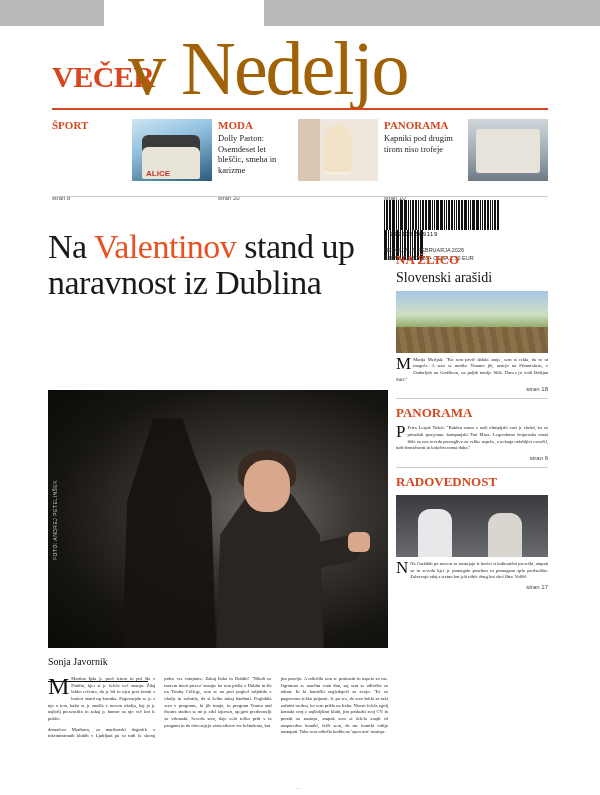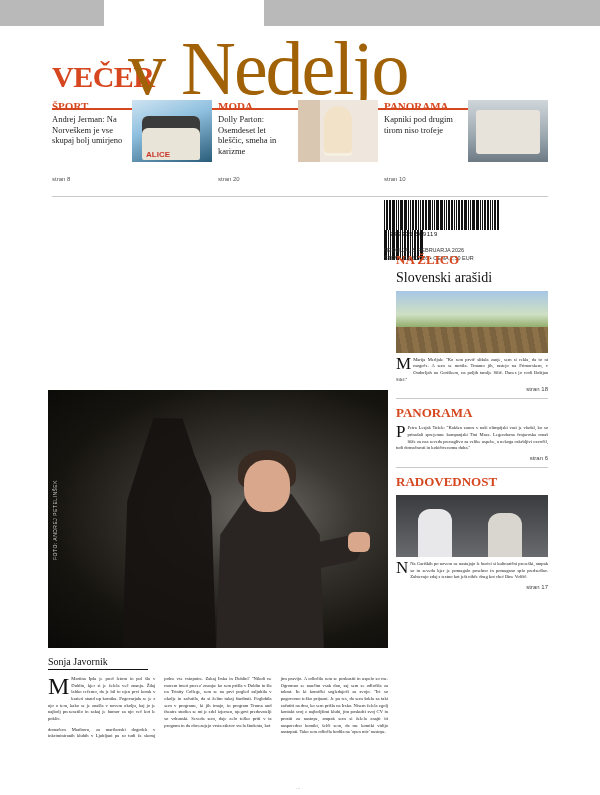--- a/index.html
+++ b/index.html
@@ -49,21 +49,21 @@
     font-family: "Liberation Serif", serif;
     font-size: 76px; color: #a16207; font-weight: normal;
     letter-spacing: -2px; line-height: 1;
   }
   .rule-top {
     position:absolute; left:52px; top:108px; width:496px; height:2px; background:#d6471f;
   }
 
   
   .teasers {
-    position: absolute; top: 100px; left: 52px; width: 496px; height: 82px;
+    position: absolute; top: 119px; left: 52px; width: 496px; height: 82px;
   }
   .teaser {
     position: absolute; top: 0; height: 82px;
   }
   .t1 { left: 0; width: 160px; }
   .t2 { left: 166px; width: 160px; }
   .t3 { left: 332px; width: 164px; }
   .teaser .kicker {
     font-family: "Liberation Serif", serif; font-weight: bold;
     font-size: 11px; color: #d6471f; margin-bottom: 2px;
@@ -183,21 +183,21 @@
     position:absolute; left:52px; top:560px;
     transform: rotate(-90deg); transform-origin: left top;
     font-family:"Liberation Sans", sans-serif; font-size:5px; color:#cfcfcf;
     letter-spacing:0.5px; white-space:nowrap;
   }
 
   
   .byline {
     position:absolute; left:48px; top:656px;
     font-family:"Liberation Serif", serif; font-size:10px; color:#111;
-    border-bottom:1px solid #111; padding-bottom:2px; width:100px;
+    border-bottom:1px solid #111; padding-bottom:14px; width:100px;
   }
   .bodycols {
     position:absolute; left:48px; top:676px; width:340px; height:110px;
     column-count: 3; column-gap: 9px;
     font-family:"Liberation Serif", serif; font-size:4.6px; line-height:1.45;
     color:#222; text-align: justify; overflow:hidden;
   }
   .bodycols p { margin:0 0 4px 0; }
   .dropcap-wrap { position:relative; }
   .dropcap {
@@ -260,21 +260,20 @@
   <div class="masthead">
     <div class="mast-vecer">VEČER</div>
     <div class="mast-main">v Nedeljo</div>
   </div>
   <div class="rule-top"></div>
 
   <div class="teasers">
 
     <div class="teaser t1">
       <div class="kicker">ŠPORT</div>
-      <div class="txt">Andrej Jerman: Na Norveškem je vse skupaj bolj umirjeno</div>
       <div class="thumb thumb-ski"></div>
       <div class="page-ref">stran 8</div>
     </div>
 
     <div class="teaser t3">
       <div class="kicker">PANORAMA</div>
       <div class="txt">Kapniki pod drugim tirom niso trofeje</div>
       <div class="thumb thumb-pan"></div>
       <div class="page-ref">stran 10</div>
     </div>
@@ -291,20 +290,21 @@
 
   <div class="barcode">
     <div class="bars" id="bars"><span style="width:1px"></span><span style="width:2px"></span><span style="width:2px"></span><span style="width:3px"></span><span style="width:1px"></span><span style="width:1px"></span><span style="width:3px"></span><span style="width:3px"></span><span style="width:1px"></span><span style="width:1px"></span><span style="width:2px"></span><span style="width:2px"></span><span style="width:1px"></span><span style="width:1px"></span><span style="width:2px"></span><span style="width:2px"></span><span style="width:3px"></span><span style="width:1px"></span><span style="width:1px"></span><span style="width:3px"></span><span style="width:3px"></span><span style="width:1px"></span><span style="width:1px"></span><span style="width:2px"></span><span style="width:2px"></span><span style="width:1px"></span><span style="width:1px"></span><span style="width:2px"></span><span style="width:2px"></span><span style="width:3px"></span><span style="width:1px"></span><span style="width:1px"></span><span style="width:3px"></span><span style="width:3px"></span><span style="width:1px"></span><span style="width:1px"></span><span style="width:2px"></span><span style="width:2px"></span><span style="width:1px"></span><span style="width:1px"></span><span style="width:2px"></span><span style="width:2px"></span><span style="width:3px"></span><span style="width:1px"></span><span style="width:1px"></span><span style="width:3px"></span><span style="width:3px"></span><span style="width:1px"></span><span style="width:1px"></span><span style="width:2px"></span><span style="width:2px"></span><span style="width:1px"></span><span style="width:1px"></span><span style="width:2px"></span><span style="width:2px"></span><span style="width:3px"></span></div>
     <div class="num">9 772335 569119</div>
   </div>
   <div class="issue-line">
     <div>NEDELJA, 8. FEBRUARJA 2026</div>
     <div>ŠTEVILKA 6/2026 • CENA 2,50 EUR</div>
   </div>
 
+  <h1 class="headline"><span>Na </span><span class="hl-accent">Valentinov</span><span> stand up naravnost iz Dublina</span></h1>
 
 
   <div class="photo">
     <div class="bg-glow"></div>
     <div class="shadowfig"></div>
     <div class="person-body"></div>
     <div class="person-arm"></div>
     <div class="person-hand"></div>
     <div class="person-hair"></div>
     <div class="person-head"></div>

